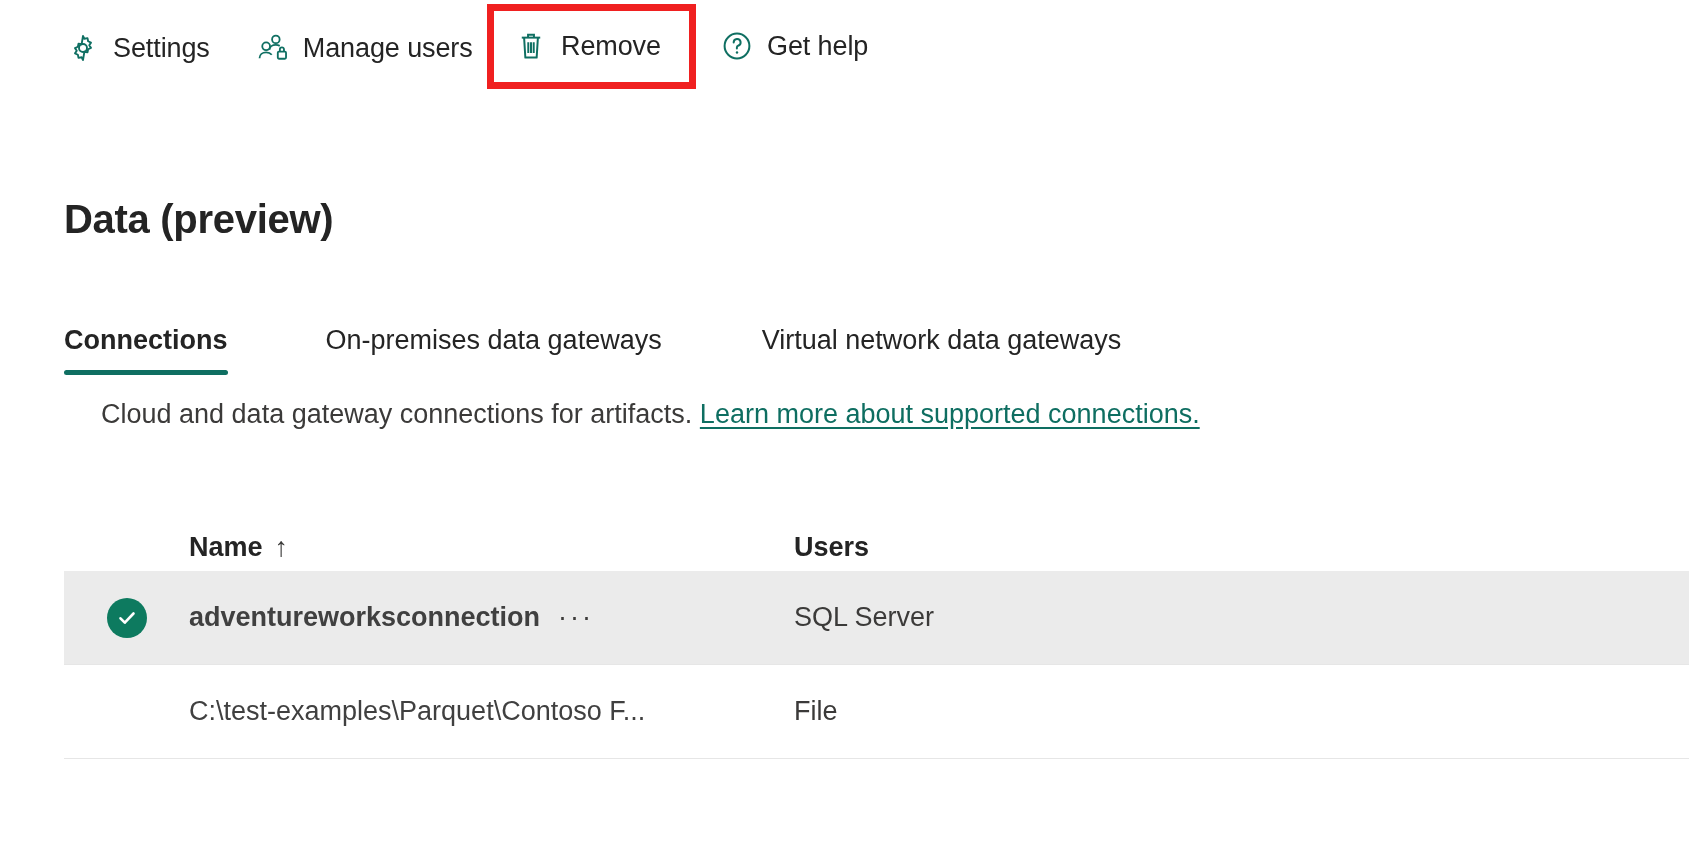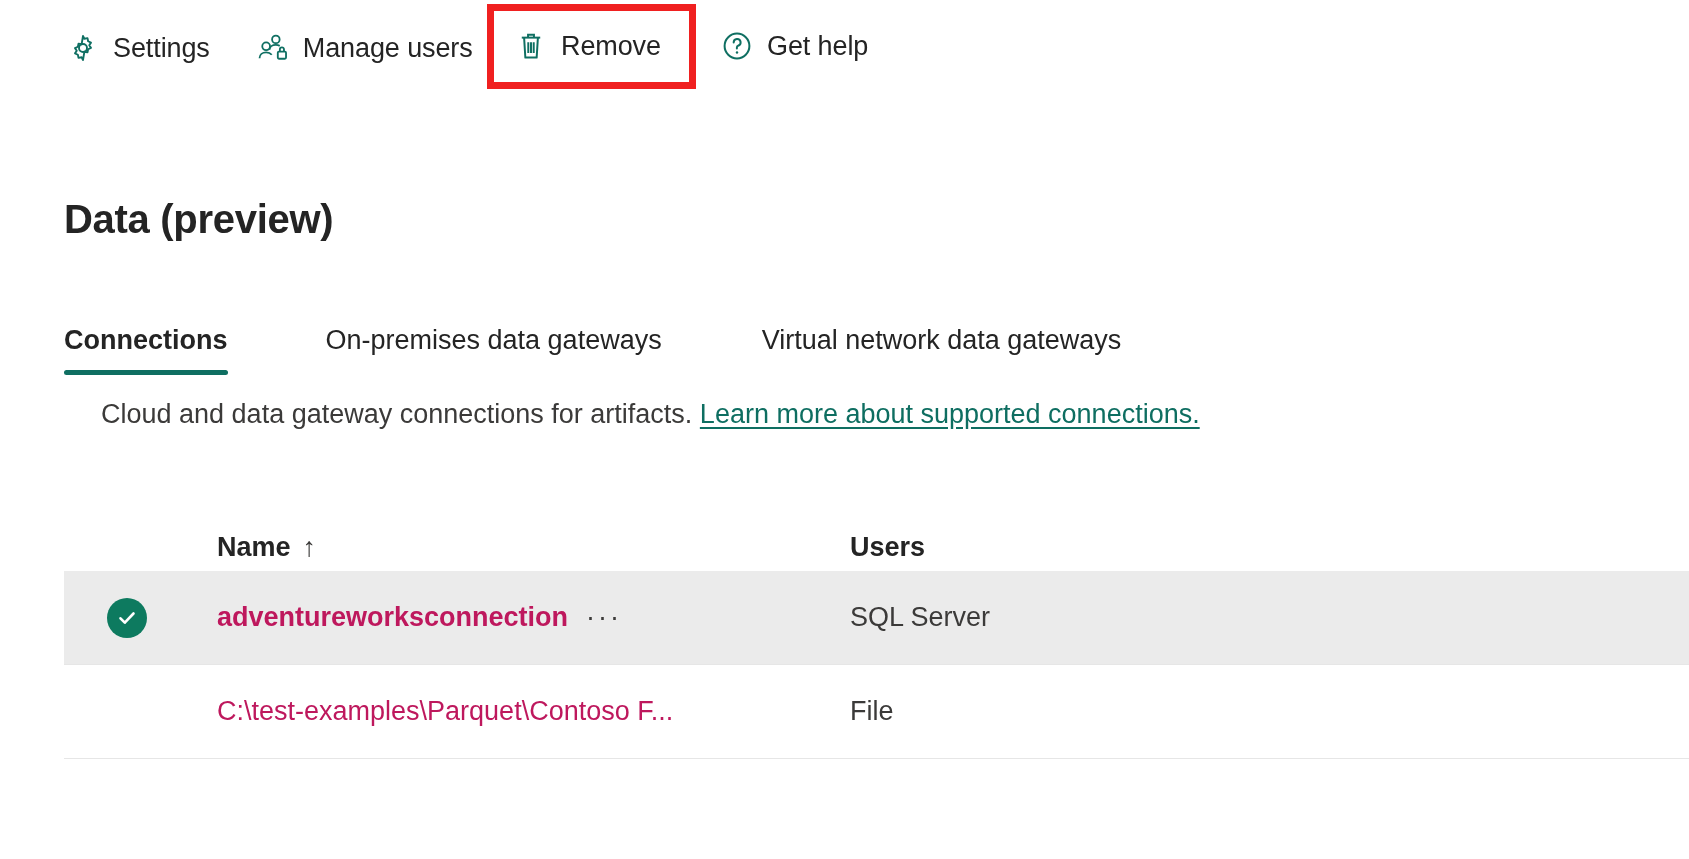--- a/index.html
+++ b/index.html
@@ -138,21 +138,20 @@
     position: absolute;
     left: 64px;
     top: 505px;
     width: 1625px;
   }
   .trow {
     display: flex;
     align-items: center;
     height: 94px;
     border-bottom: 1px solid #e6e6e6;
-    gap: 28px;
   }
   .trow.header {
     height: 66px;
     border-bottom: none;
     align-items: flex-end;
     padding-bottom: 8px;
   }
   .trow.selected { background: #ebebeb; }
   .cell-check {
     width: 125px;
@@ -186,21 +185,21 @@
   .sort-arrow {
     margin-left: 12px;
     font-size: 27px;
     font-weight: normal;
     color: #3b3a39;
     line-height: 1;
   }
   .name-text {
     font-size: 27px;
     font-weight: bold;
-    color: #be185d;
+    color: #404040;
     white-space: nowrap;
   }
   .name-text.plain { font-weight: normal; }
   .ellipsis-btn {
     margin-left: 18px;
     font-size: 27px;
     letter-spacing: 3px;
     color: #3b3a39;
     cursor: pointer;
     line-height: 1;

